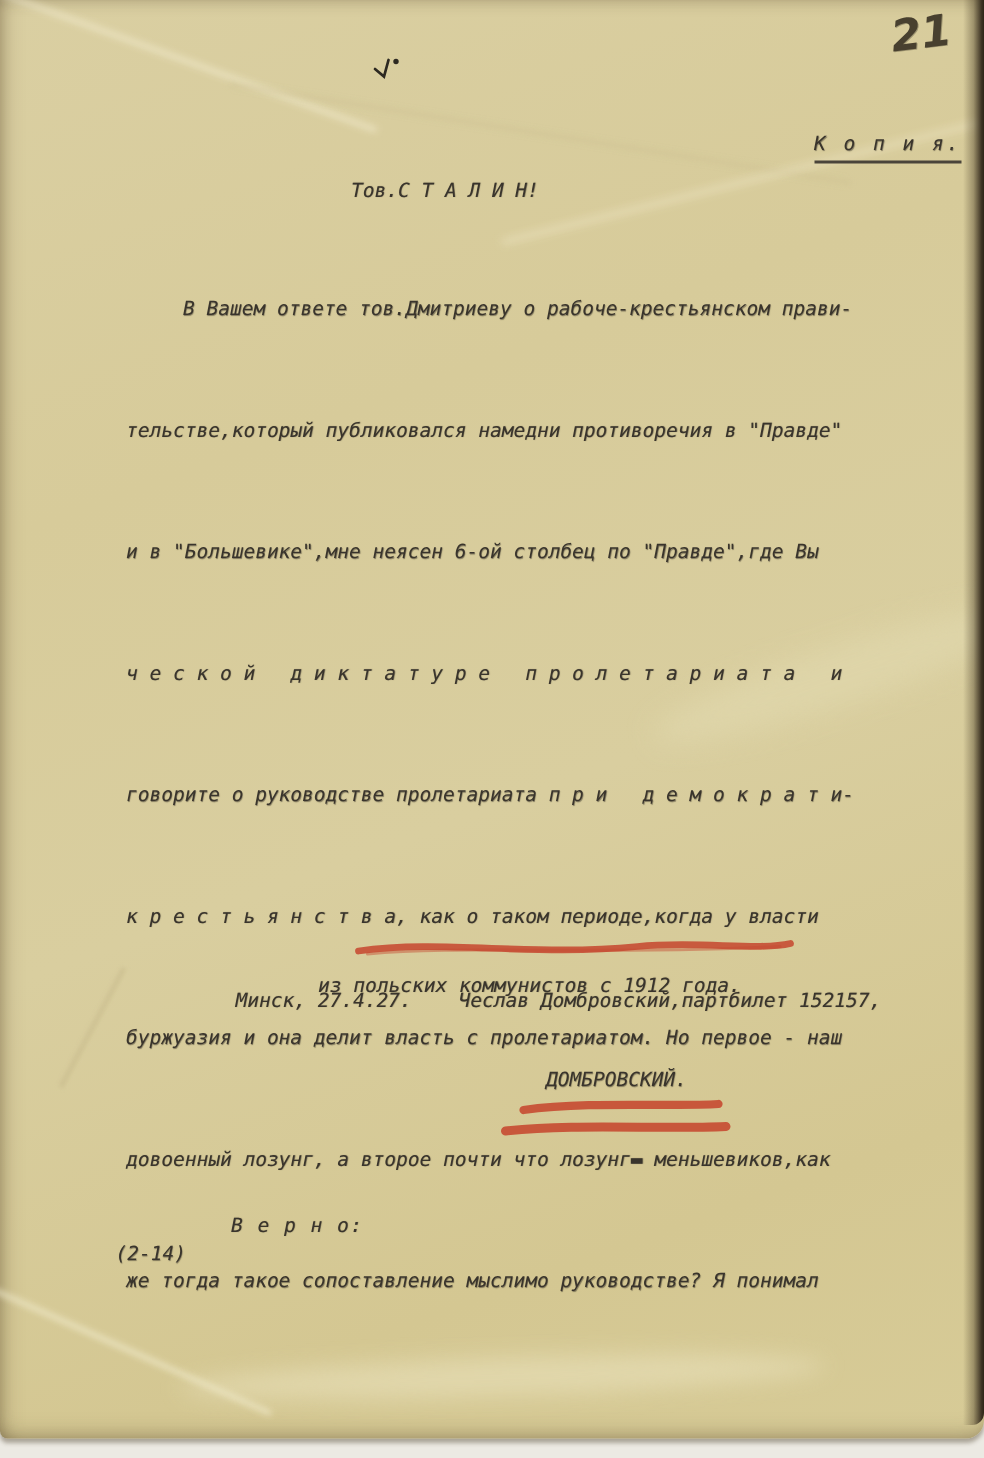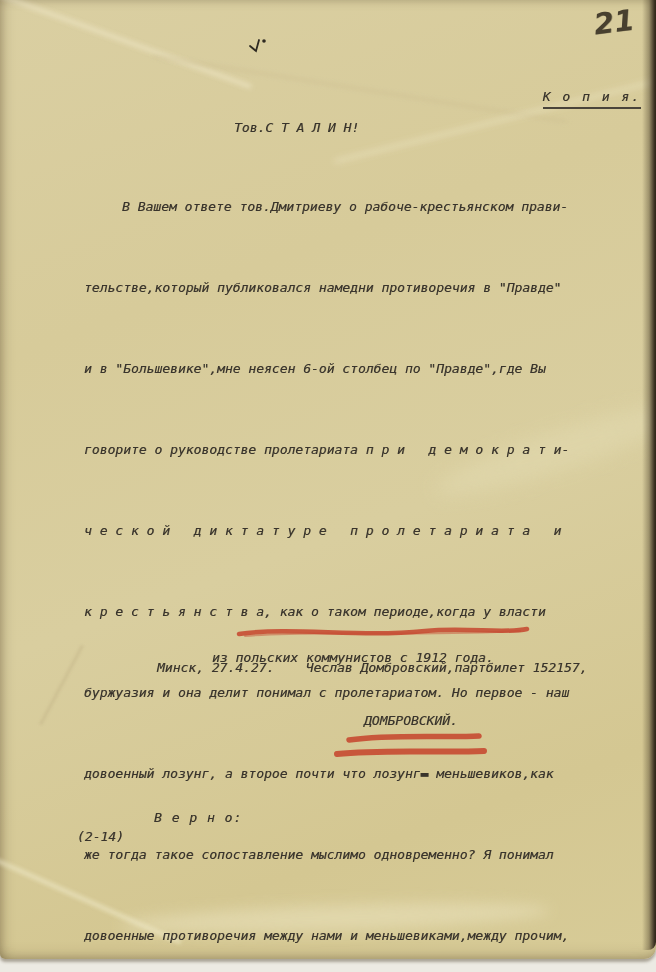--- a/index.html
+++ b/index.html
@@ -87,27 +87,26 @@
     <div class="tw copy-label">
       <span>К о п и я.</span>
     </div>
 
     <div class="tw salutation">Тов.С Т А Л И Н!</div>
 
     <div class="tw body-block">
       <div class="line indent">В Вашем ответе тов.Дмитриеву о рабоче-крестьянском прави-</div>
       <div class="line">тельстве,который публиковался намедни противоречия в "Правде"</div>
       <div class="line">и в "Большевике",мне неясен 6-ой столбец по "Правде",где Вы</div>
+      <div class="line">ч е с к о й   д и к т а т у р е   п р о л е т а р и а т а   и</div>
       <div class="line">говорите о руководстве пролетариата п р и   д е м о к р а т и-</div>
-      <div class="line">ч е с к о й   д и к т а т у р е   п р о л е т а р и а т а   и</div>
       <div class="line">к р е с т ь я н с т в а, как о таком периоде,когда у власти</div>
-      <div class="line">буржуазия и она делит понимал с пролетариатом. Но первое - наш</div>
+      <div class="line">буржуазия и она делит власть с пролетариатом. Но первое - наш</div>
       <div class="line">довоенный лозунг, а второе почти что лозунг▬ меньшевиков,как</div>
-      <div class="line">же тогда такое сопоставление мыслимо одновременно? Я понимал</div>
-      <div class="line">довоенные противоречия между нами и меньшевиками,между прочим,</div>
+      <div class="line">же тогда такое сопоставление мыслимо руководстве? Я понимал</div>
       
       
       
       
       
       
       
       
     </div>
 

